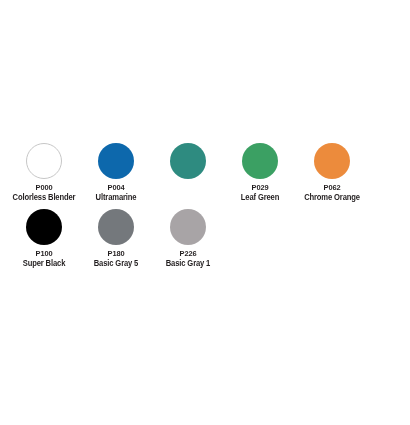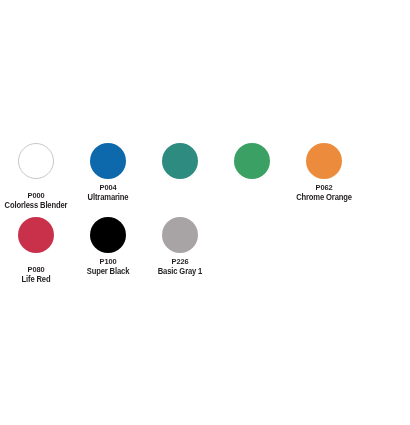--- a/index.html
+++ b/index.html
@@ -42,22 +42,21 @@
 
   .swatch-cell {
     width: 72px;
     display: flex;
     flex-direction: column;
     align-items: center;
     margin-left: 0;
   }
 
   .swatch-row .swatch-cell:first-child {
-    margin-left: 0px;
-    gap: 8px;
+    margin-left: 8px;
   }
 
   .swatch-dot {
     width: 36px;
     height: 36px;
     border-radius: 50%;
     background: #ffffff;
     box-sizing: border-box;
     flex: 0 0 auto;
   }
@@ -107,43 +106,47 @@
         <div class="swatch-labels">
           <span class="swatch-code">P004</span>
           <span class="swatch-name">Ultramarine</span>
         </div>
       </div>
       <div class="swatch-cell">
         <div class="swatch-dot" style="background-color: rgb(46, 139, 128);"></div>
       </div>
       <div class="swatch-cell">
         <div class="swatch-dot" style="background-color: rgb(59, 160, 99);"></div>
+        <div class="swatch-labels">
+          <span class="swatch-code">P029</span>
+          <span class="swatch-name">Leaf Green</span>
+        </div>
       </div>
       <div class="swatch-cell">
         <div class="swatch-dot" style="background-color: rgb(236, 139, 60);"></div>
         <div class="swatch-labels">
           <span class="swatch-code">P062</span>
           <span class="swatch-name">Chrome Orange</span>
         </div>
       </div>
     </div>
 
     <div class="swatch-row">
       <div class="swatch-cell">
-        <div class="swatch-dot" style="background-color: rgb(201, 48, 74);"></div>
-        <div class="swatch-labels">
-          <span class="swatch-code">P080</span>
-          <span class="swatch-name">Life Red</span>
-        </div>
-      </div>
-      <div class="swatch-cell">
         <div class="swatch-dot" style="background-color: rgb(0, 0, 0);"></div>
         <div class="swatch-labels">
           <span class="swatch-code">P100</span>
           <span class="swatch-name">Super Black</span>
+        </div>
+      </div>
+      <div class="swatch-cell">
+        <div class="swatch-dot" style="background-color: rgb(116, 120, 124);"></div>
+        <div class="swatch-labels">
+          <span class="swatch-code">P180</span>
+          <span class="swatch-name">Basic Gray 5</span>
         </div>
       </div>
       <div class="swatch-cell">
         <div class="swatch-dot" style="background-color: rgb(168, 164, 166);"></div>
         <div class="swatch-labels">
           <span class="swatch-code">P226</span>
           <span class="swatch-name">Basic Gray 1</span>
         </div>
       </div>
     </div>

